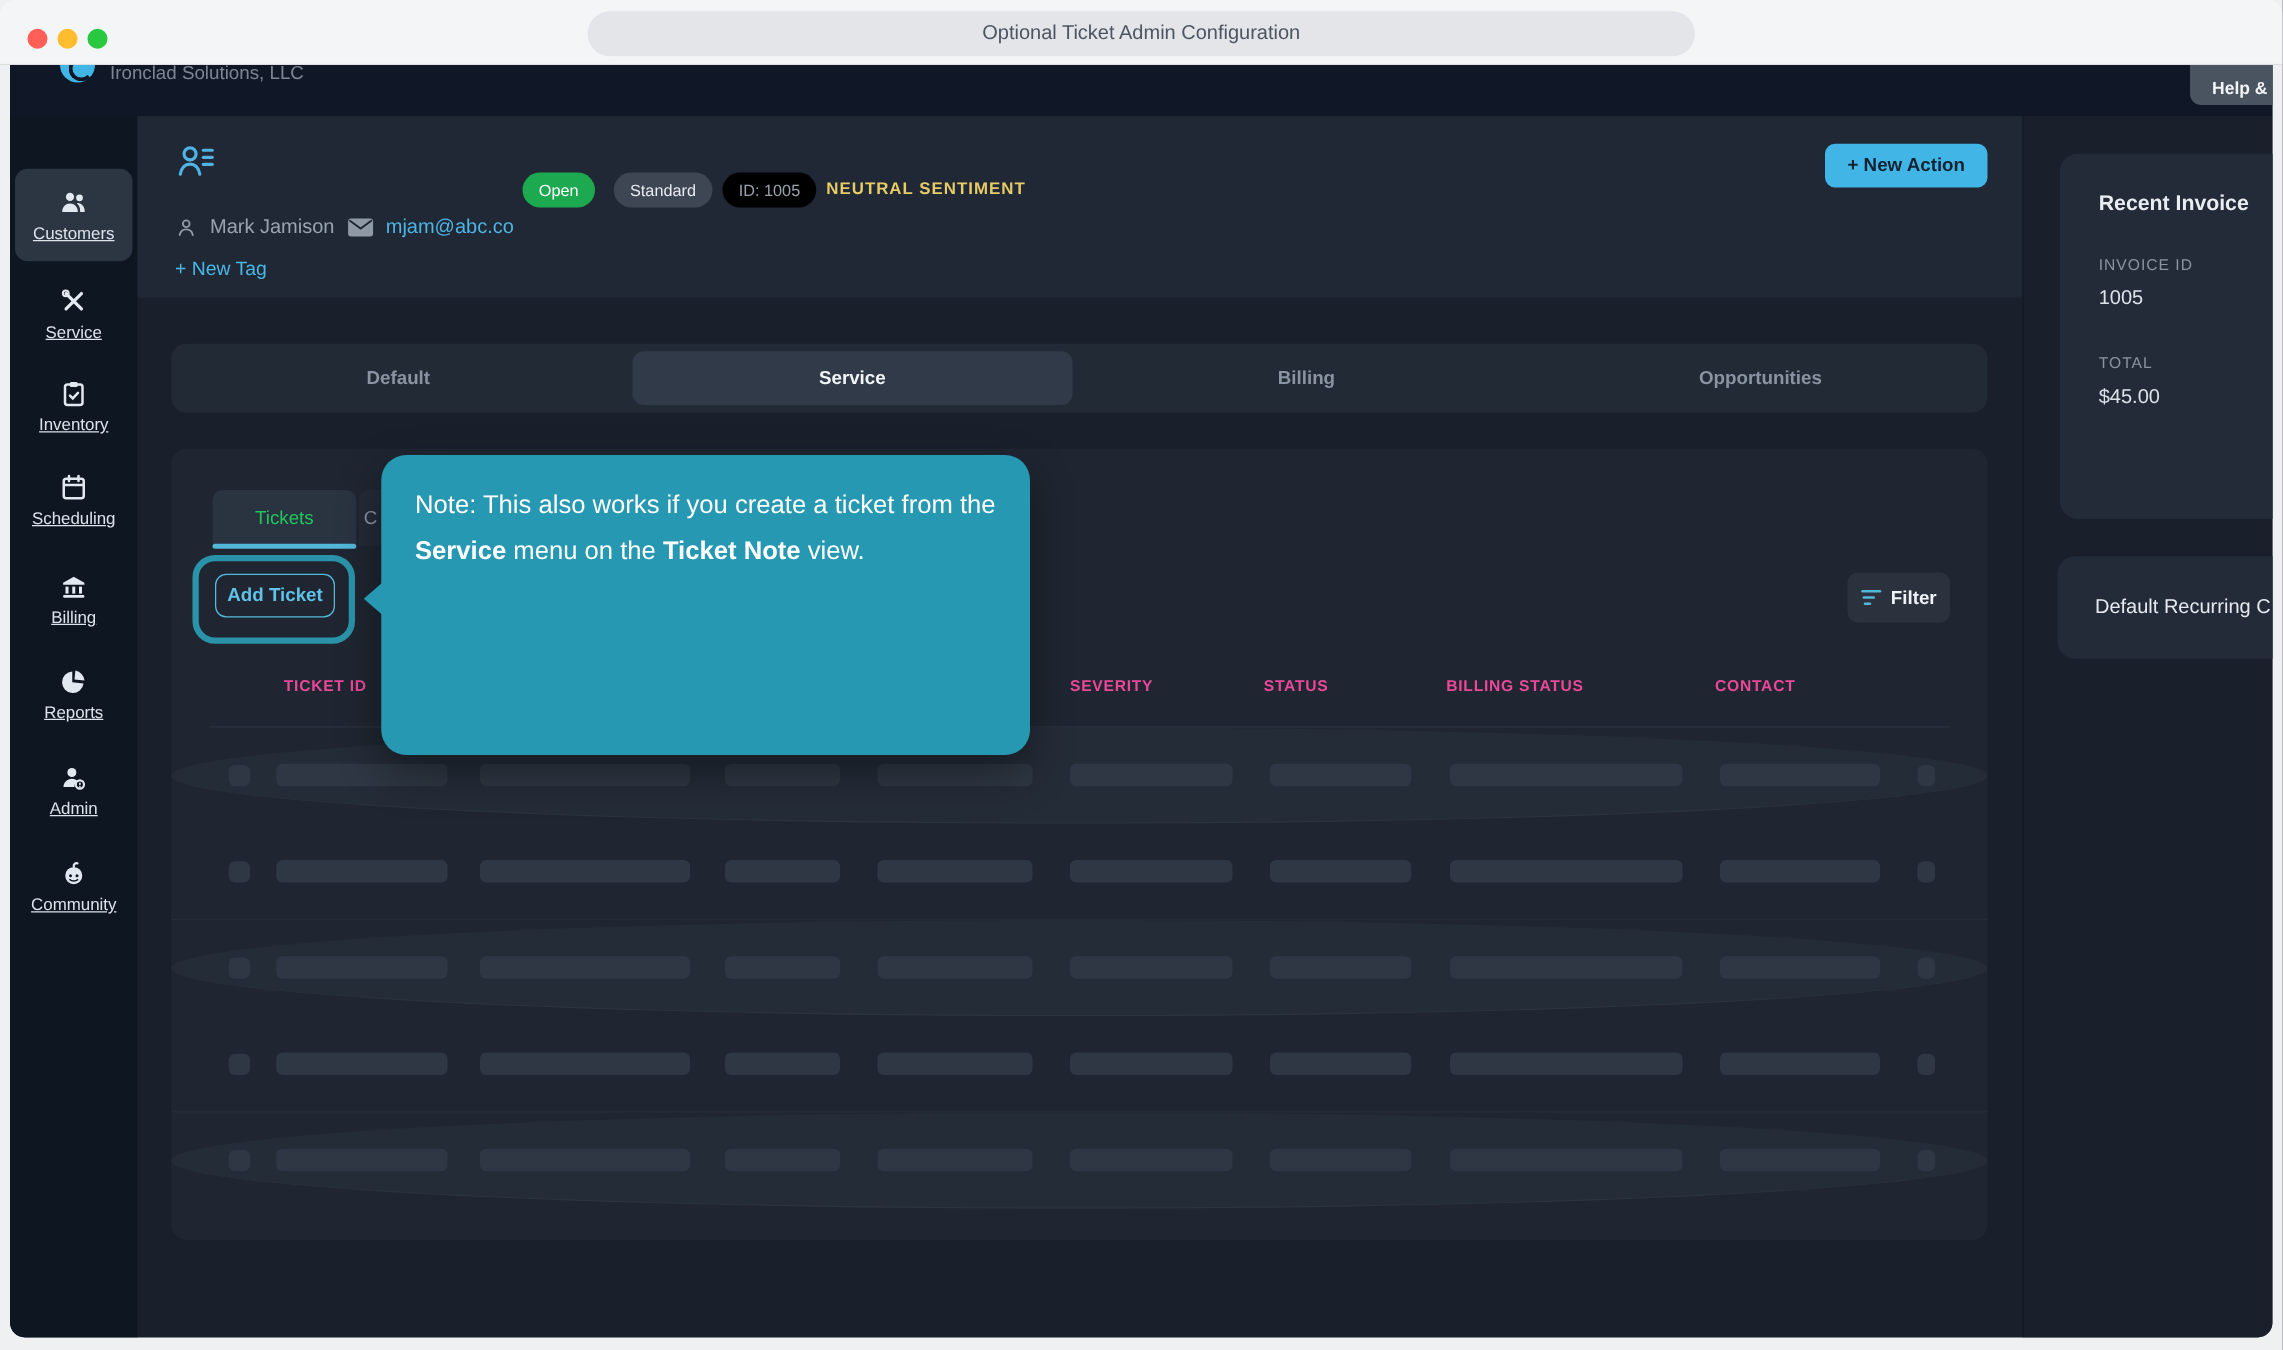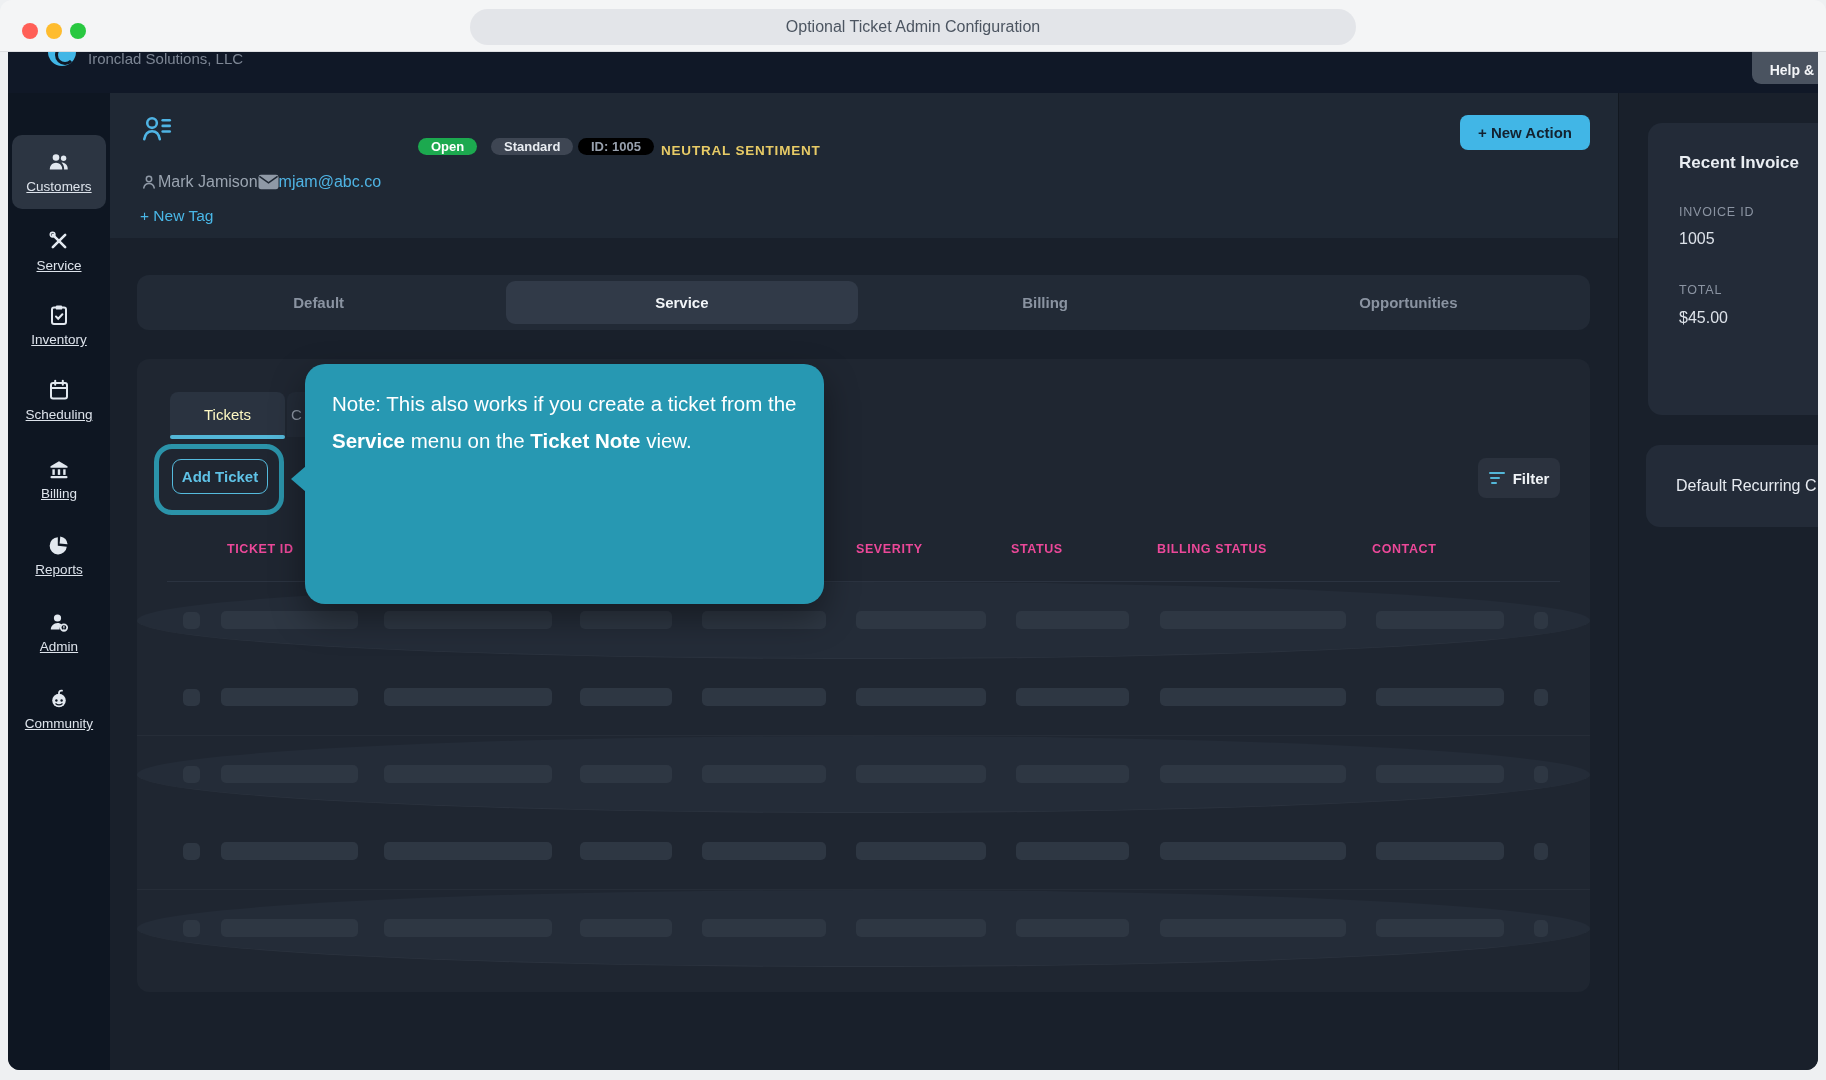--- a/index.html
+++ b/index.html
@@ -29,39 +29,39 @@
   .sidebar { position:absolute; left:0; top:41px; width:102px; height:977px; background:#0e1622; }
   .side-item { position:absolute; left:4px; width:94px; height:74px; display:flex; flex-direction:column; align-items:center; justify-content:center; gap:5px; border-radius:10px; cursor:pointer; }
   .side-item .lbl { color:#dde3eb; font-size:13.5px;text-decoration:underline; }
   .side-item.active { background:#2c3542; }
   .side-item svg { display:block; }
 
   
   .header-panel { position:absolute; left:102px; top:41px; width:1508px; height:145px; background:#1f2834; }
   .hp-icon { position:absolute; left:30px; top:18px; }
   .cust-title { position:absolute; left:73px; top:10px; font-size:40px; font-weight:300; color:#edf1f5; letter-spacing:0.5px; }
-  .pill { position:absolute; top:45px; height:17px; display:flex; align-items:center; padding:0 13px; border-radius:14px; font-size:13px; font-weight:bold; }
+  .pill { position:absolute; top:45px; height:28px; display:flex; align-items:center; padding:0 13px; border-radius:14px; font-size:13px; font-weight:normal; }
   .pill.open { left:308px; background:#1ca94f; color:#ffffff; }
   .pill.tier { left:381px; background:#3e4653; color:#e8ecf1; }
   .pill.cid { left:468px; background:#000000; color:#98a1ae; }
   .sentiment { position:absolute; left:551px; top:50px; color:#e7cb66; font-size:13.5px; font-weight:bold; letter-spacing:0.8px; }
-  .contact-row { position:absolute; left:30px; top:80px; display:flex; align-items:center; }
+  .contact-row { position:absolute; left:30px; top:80px; display:flex; align-items:center; gap:10px; }
   .contact-name { color:#9aa4b0; font-size:16px; }
   .contact-email { color:#4fb4e4; font-size:16px; cursor:pointer; }
   .new-tag { position:absolute; left:30px; top:114px; color:#49b7e7; font-size:15.5px; cursor:pointer; }
   .new-action { position:absolute; left:1350px; top:22px; width:130px; height:35px; background:#41b6e6; border-radius:8px; border:none; color:#132230; font-size:15px; font-weight:bold; cursor:pointer; }
 
   
   .tabbar { position:absolute; left:129px; top:223px; width:1453px; height:55px; background:#222a36; border-radius:12px; display:flex; }
   .tab { flex:1; margin:6px; display:flex; align-items:center; justify-content:center; font-size:15px; font-weight:bold; color:#8a93a1; border-radius:9px; cursor:pointer; }
   .tab.active { background:#313a48; color:#f2f5f8; }
 
   
   .card { position:absolute; left:129px; top:307px; width:1453px; height:633px; background:#1f2631; border-radius:12px; }
-  .tk-tab { position:absolute; left:33px; top:33px; width:115px; height:45px; background:#2a3340; border-radius:8px 8px 0 0; display:flex; align-items:center; justify-content:center; color:#fef9c3; font-size:15px; cursor:pointer; }
+  .tk-tab { position:absolute; left:33px; top:33px; width:115px; height:45px; background:#2a3340; border-radius:8px 8px 0 0; display:flex; align-items:center; justify-content:center; color:#22c55e; font-size:15px; cursor:pointer; }
   .tk-underline { position:absolute; left:33px; top:76px; width:115px; height:4px; background:#53b7d8; border-radius:2px; }
   .tk-tab2 { position:absolute; left:150px; top:33px; width:160px; height:45px; background:#232b37; border-radius:8px 8px 0 0; color:#8a93a1; font-size:15px; display:flex; align-items:center; padding-left:4px; cursor:pointer; }
   .spot-ring { position:absolute; left:17px; top:85px; width:130px; height:71px; border:5px solid #2b93a9; border-radius:18px; z-index:10; }
   .add-ticket { position:absolute; left:35px; top:100px; width:96px; height:35px; background:transparent; border:1.5px solid #55bbdd; border-radius:9px; color:#5fc2e6; font-size:15px; font-weight:bold; z-index:11; cursor:pointer; }
   .filter-btn { position:absolute; left:1341px; top:99px; width:82px; height:40px; background:#2b323e; border-radius:8px; display:flex; align-items:center; justify-content:center; gap:8px; color:#f0f3f6; font-size:15px; font-weight:bold; cursor:pointer; }
   .funnel { width:16px; height:13px; position:relative; }
   .funnel i { position:absolute; background:#53b7d8; height:2.5px; border-radius:1.5px; display:block; }
   .funnel i:nth-child(1){ left:0; top:0; width:16px; }
   .funnel i:nth-child(2){ left:1px; top:5px; width:10px; }
   .funnel i:nth-child(3){ left:2px; top:10px; width:6px; }

